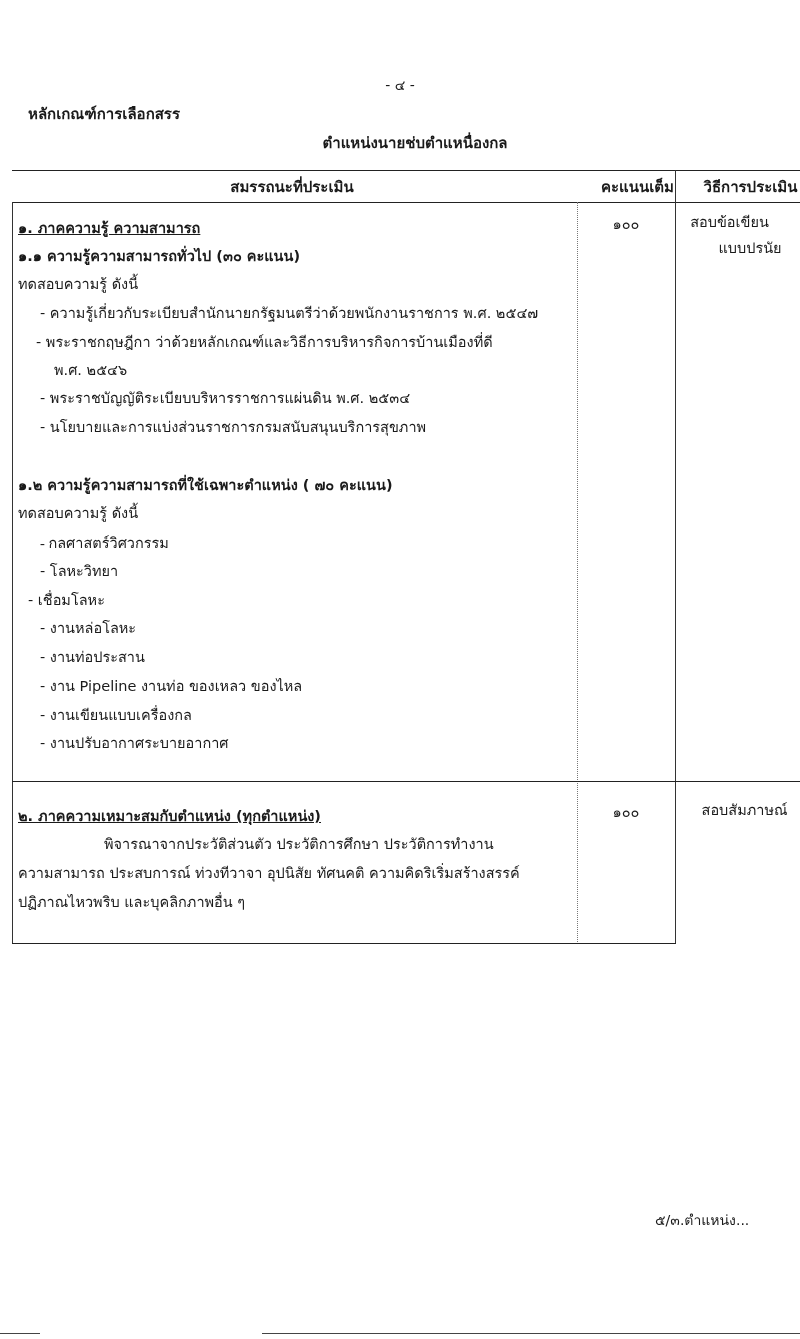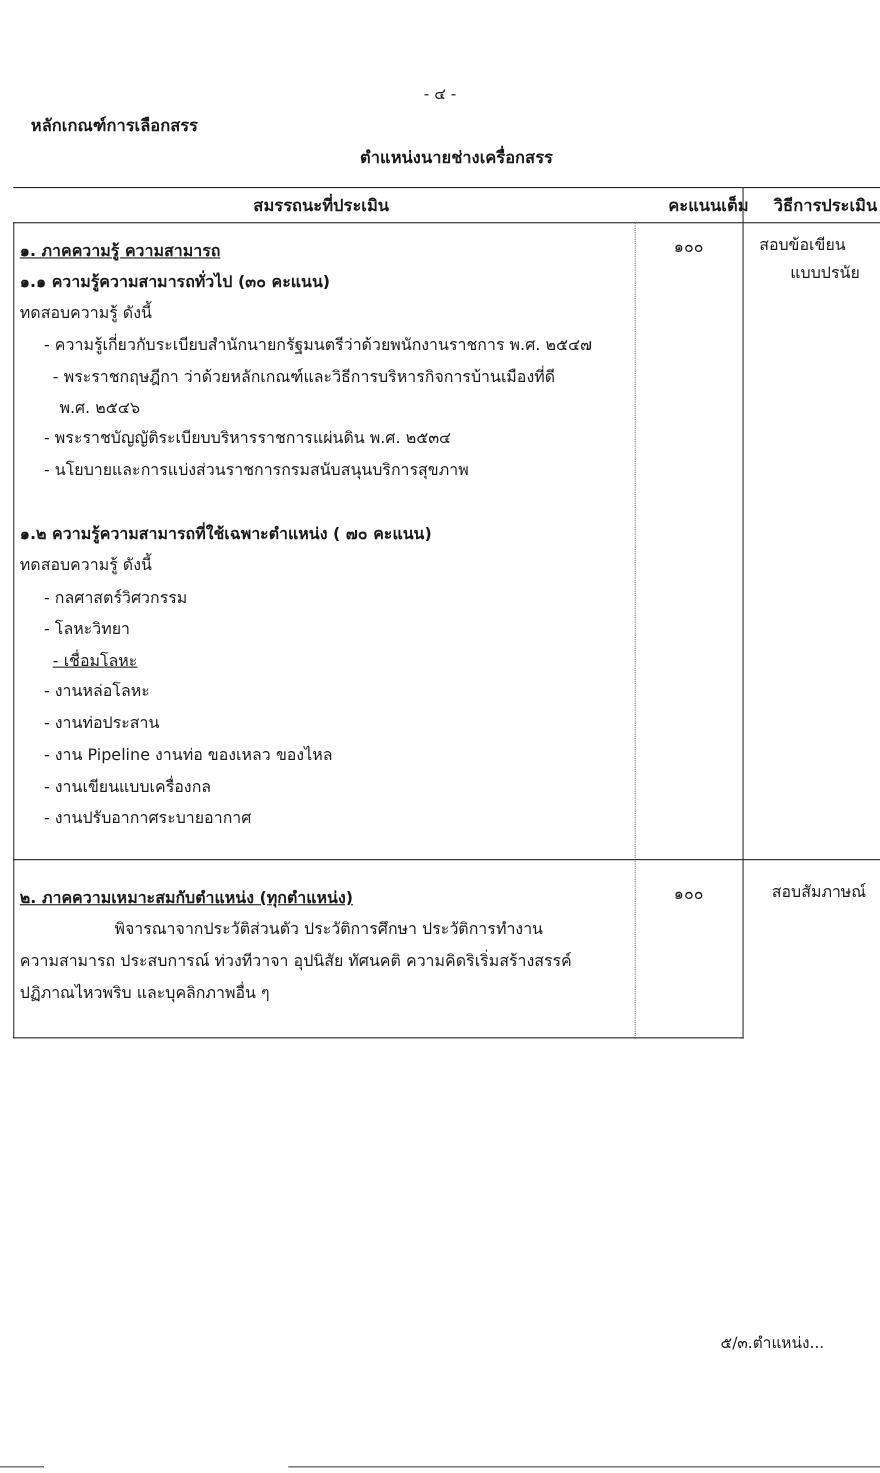--- a/index.html
+++ b/index.html
@@ -43,57 +43,57 @@
     }
     .bottom-rule {
       position: absolute; top: 1333px; height: 0; border-top: 1px solid #444;
     }
   </style>
 </head>
 <body>
 
 <div class="page-number">- ๔ -</div>
 <div class="doc-heading">หลักเกณฑ์การเลือกสรร</div>
-<div class="doc-subheading">ตำแหน่งนายช่างเครื่อกสรร</div>
+<div class="doc-subheading">ตำแหน่งนายช่บตำแหนื่องกล</div>
 
 <div class="table">
 
   <div class="hdr-line-top"></div>
   <div class="hdr-line-bot"></div>
 
   <div class="hdr-cell" style="left:0; width:560px;">สมรรถนะที่ประเมิน</div>
-  <div class="hdr-cell" style="left:584px; width:96px;">คะแนนเต็ม</div>
+  <div class="hdr-cell" style="left:566px; width:96px;text-align:right;">คะแนนเต็ม</div>
   <div class="hdr-cell" style="left:665px; width:147px;">วิธีการประเมิน</div>
 
   <div class="col-line" style="left:0; top:32px; height:742px;"></div>
   <div class="col-line" style="left:565px; top:32px; height:742px; border-left:1px dotted #777;"></div>
   <div class="col-line" style="left:663px; top:0; height:774px;"></div>
 
   <div class="row-line" style="left:0; top:611px; width:788px;"></div>
 
   <div class="row-line" style="left:0; top:773px; width:664px;"></div>
 
   <div class="txt b u" style="left:6px; top:46px;">๑. ภาคความรู้ ความสามารถ</div>
   <div class="txt center" style="left:566px; top:42px; width:96px;">๑๐๐</div>
   <div class="txt center" style="left:665px; top:40px; width:105px;">สอบข้อเขียน</div>
   <div class="txt center" style="left:665px; top:66px; width:146px;">แบบปรนัย</div>
 
   <div class="txt b" style="left:6px; top:74px;">๑.๑ ความรู้ความสามารถทั่วไป (๓๐ คะแนน)</div>
   <div class="txt" style="left:6px; top:102px;">ทดสอบความรู้ ดังนี้</div>
   <div class="txt" style="left:28px; top:131px;">- ความรู้เกี่ยวกับระเบียบสำนักนายกรัฐมนตรีว่าด้วยพนักงานราชการ พ.ศ. ๒๕๔๗</div>
-  <div class="txt" style="left:36px; top:160px;text-align:center;">- พระราชกฤษฎีกา ว่าด้วยหลักเกณฑ์และวิธีการบริหารกิจการบ้านเมืองที่ดี</div>
+  <div class="txt" style="left:24px; top:160px;text-align:center;">- พระราชกฤษฎีกา ว่าด้วยหลักเกณฑ์และวิธีการบริหารกิจการบ้านเมืองที่ดี</div>
   <div class="txt" style="left:42px; top:188px;">พ.ศ. ๒๕๔๖</div>
   <div class="txt" style="left:28px; top:216px;">- พระราชบัญญัติระเบียบบริหารราชการแผ่นดิน พ.ศ. ๒๕๓๔</div>
   <div class="txt" style="left:28px; top:245px;">- นโยบายและการแบ่งส่วนราชการกรมสนับสนุนบริการสุขภาพ</div>
 
   <div class="txt b" style="left:6px; top:303px;">๑.๒ ความรู้ความสามารถที่ใช้เฉพาะตำแหน่ง ( ๗๐ คะแนน)</div>
   <div class="txt" style="left:6px; top:331px;">ทดสอบความรู้ ดังนี้</div>
-  <div class="txt" style="left:28px; top:361px;">- กลศาสตร์วิศวกรรม</div>
+  <div class="txt" style="left:28px; top:361px;font-family:Liberation Serif, serif;">- กลศาสตร์วิศวกรรม</div>
   <div class="txt" style="left:28px; top:389px;">- โลหะวิทยา</div>
-  <div class="txt" style="left:36px; top:418px;text-decoration:underline;">- เชื่อมโลหะ</div>
+  <div class="txt" style="left:16px; top:418px;">- เชื่อมโลหะ</div>
   <div class="txt" style="left:28px; top:446px;">- งานหล่อโลหะ</div>
   <div class="txt" style="left:28px; top:475px;">- งานท่อประสาน</div>
   <div class="txt" style="left:28px; top:504px;">- งาน Pipeline งานท่อ ของเหลว ของไหล</div>
   <div class="txt" style="left:28px; top:533px;">- งานเขียนแบบเครื่องกล</div>
   <div class="txt" style="left:28px; top:561px;">- งานปรับอากาศระบายอากาศ</div>
 
   <div class="txt b u" style="left:6px; top:634px;">๒. ภาคความเหมาะสมกับตำแหน่ง (ทุกตำแหน่ง)</div>
   <div class="txt center" style="left:566px; top:630px; width:96px;">๑๐๐</div>
   <div class="txt center" style="left:665px; top:628px; width:135px;">สอบสัมภาษณ์</div>
 

